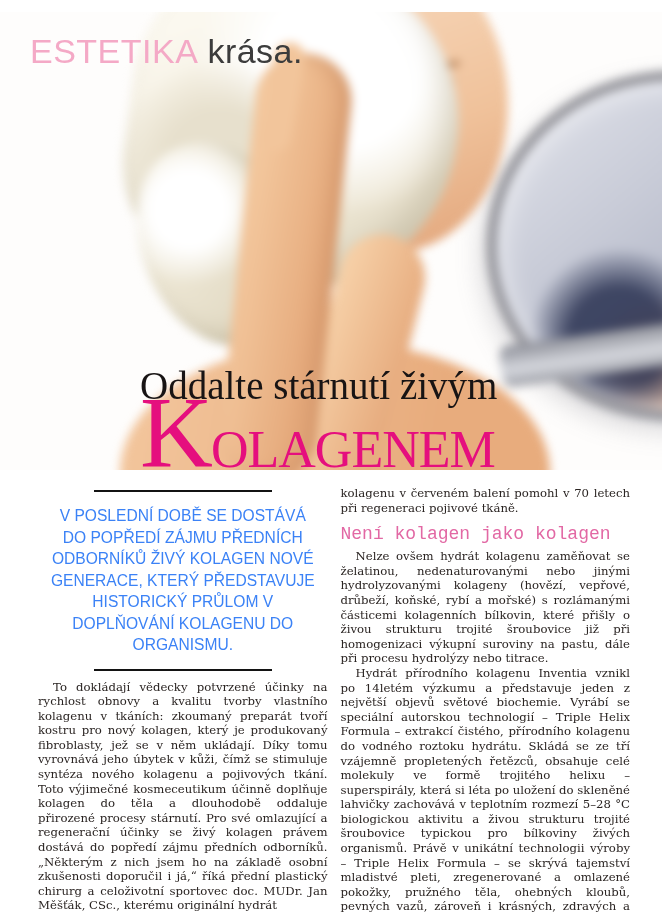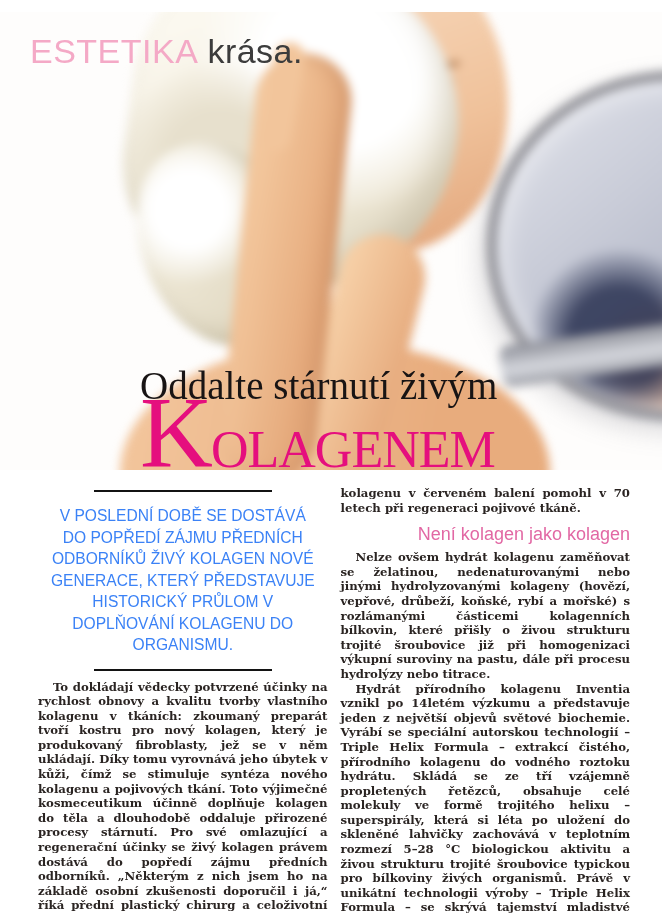--- a/index.html
+++ b/index.html
@@ -91,27 +91,27 @@
   }
   .col{min-width:0;}
   .rule{width:178px;border:0;border-top:2px solid #131313;margin:10px auto 13px auto;}
   .rule.bottom{margin:13px auto 9px auto;}
   .intro{
     font-size:15.6px;line-height:21.5px;color:#3b82f6;text-align:center;
     width:270px;margin:0 auto;
   }
   .body-p{
     font-family:"DejaVu Serif",serif;font-size:11.7px;line-height:14.6px;
-    color:#2a2422;text-align:justify;margin:0;font-weight:bold;
+    color:#2a2422;text-align:justify;margin:0;
   }
   .body-p.indent{text-indent:15px;}
   .col.right{padding-top:6px;}
   .subhead{
-    font-family:Liberation Sans, sans-serif;font-weight:400;
-    font-size:18px;color:#e268a4;margin:9px 0 5px 0;text-align:right;
+    font-family:Liberation Mono, monospace;font-weight:400;
+    font-size:18px;color:#e268a4;margin:9px 0 5px 0;
   }
   .col.right .body-p + .body-p{margin-top:0;}
 </style>
 </head>
 <body>
 
 <div class="page">
 
   <div class="photo">
     <div class="photo-art">

